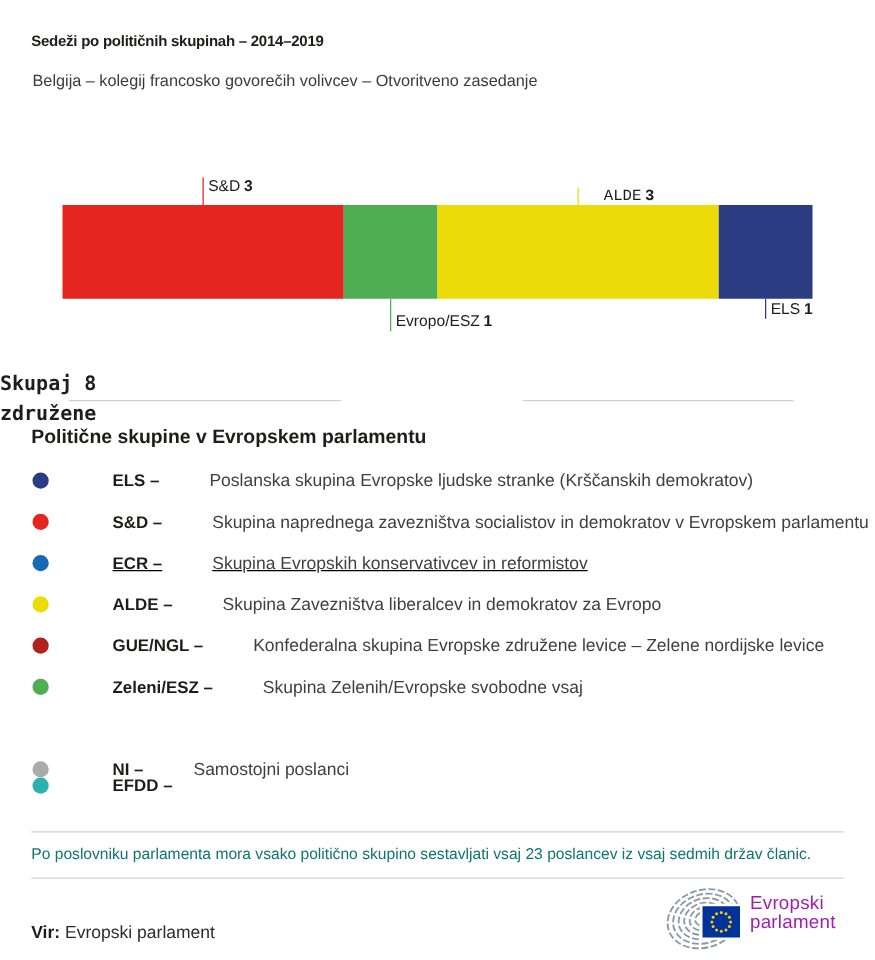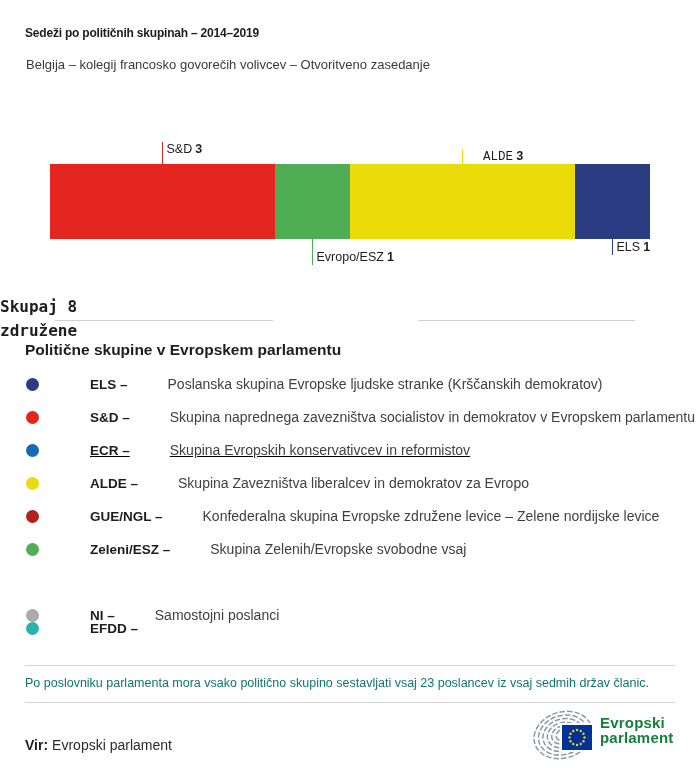--- a/index.html
+++ b/index.html
@@ -35,21 +35,21 @@
   .hr{position:absolute;left:25px;width:650px;height:1px;background:#d2d2d2;}
   .hr.h1{top:665px;}
   .hr.h2{top:702px;}
   .note{position:absolute;left:25px;top:676px;font-size:12.5px;color:#0f766e;white-space:nowrap;}
 
   .source{position:absolute;left:25px;top:737px;font-size:14px;color:#2b2b2b;white-space:nowrap;}
   .source b{color:#1d1d1b;margin-right:4px;}
 
   .logo{position:absolute;left:527px;top:708px;width:160px;height:54px;}
   .logo svg{position:absolute;left:0;top:0;}
-  .logo-text{position:absolute;left:73px;top:8px;font-size:15px;font-weight:700;color:#15803d;line-height:14.5px;letter-spacing:0.2px;}
+  .logo-text{position:absolute;left:73px;top:8px;font-size:15px;font-weight:400;color:#a21caf;line-height:14.5px;letter-spacing:0.2px;}
 </style>
 </head>
 <body>
 
 <div class="page">
 
   <div class="title">Sedeži po političnih skupinah – 2014–2019</div>
   <div class="subtitle">Belgija – kolegij francosko govorečih volivcev – Otvoritveno zasedanje</div>
 
   <div class="bar" id="bar">

